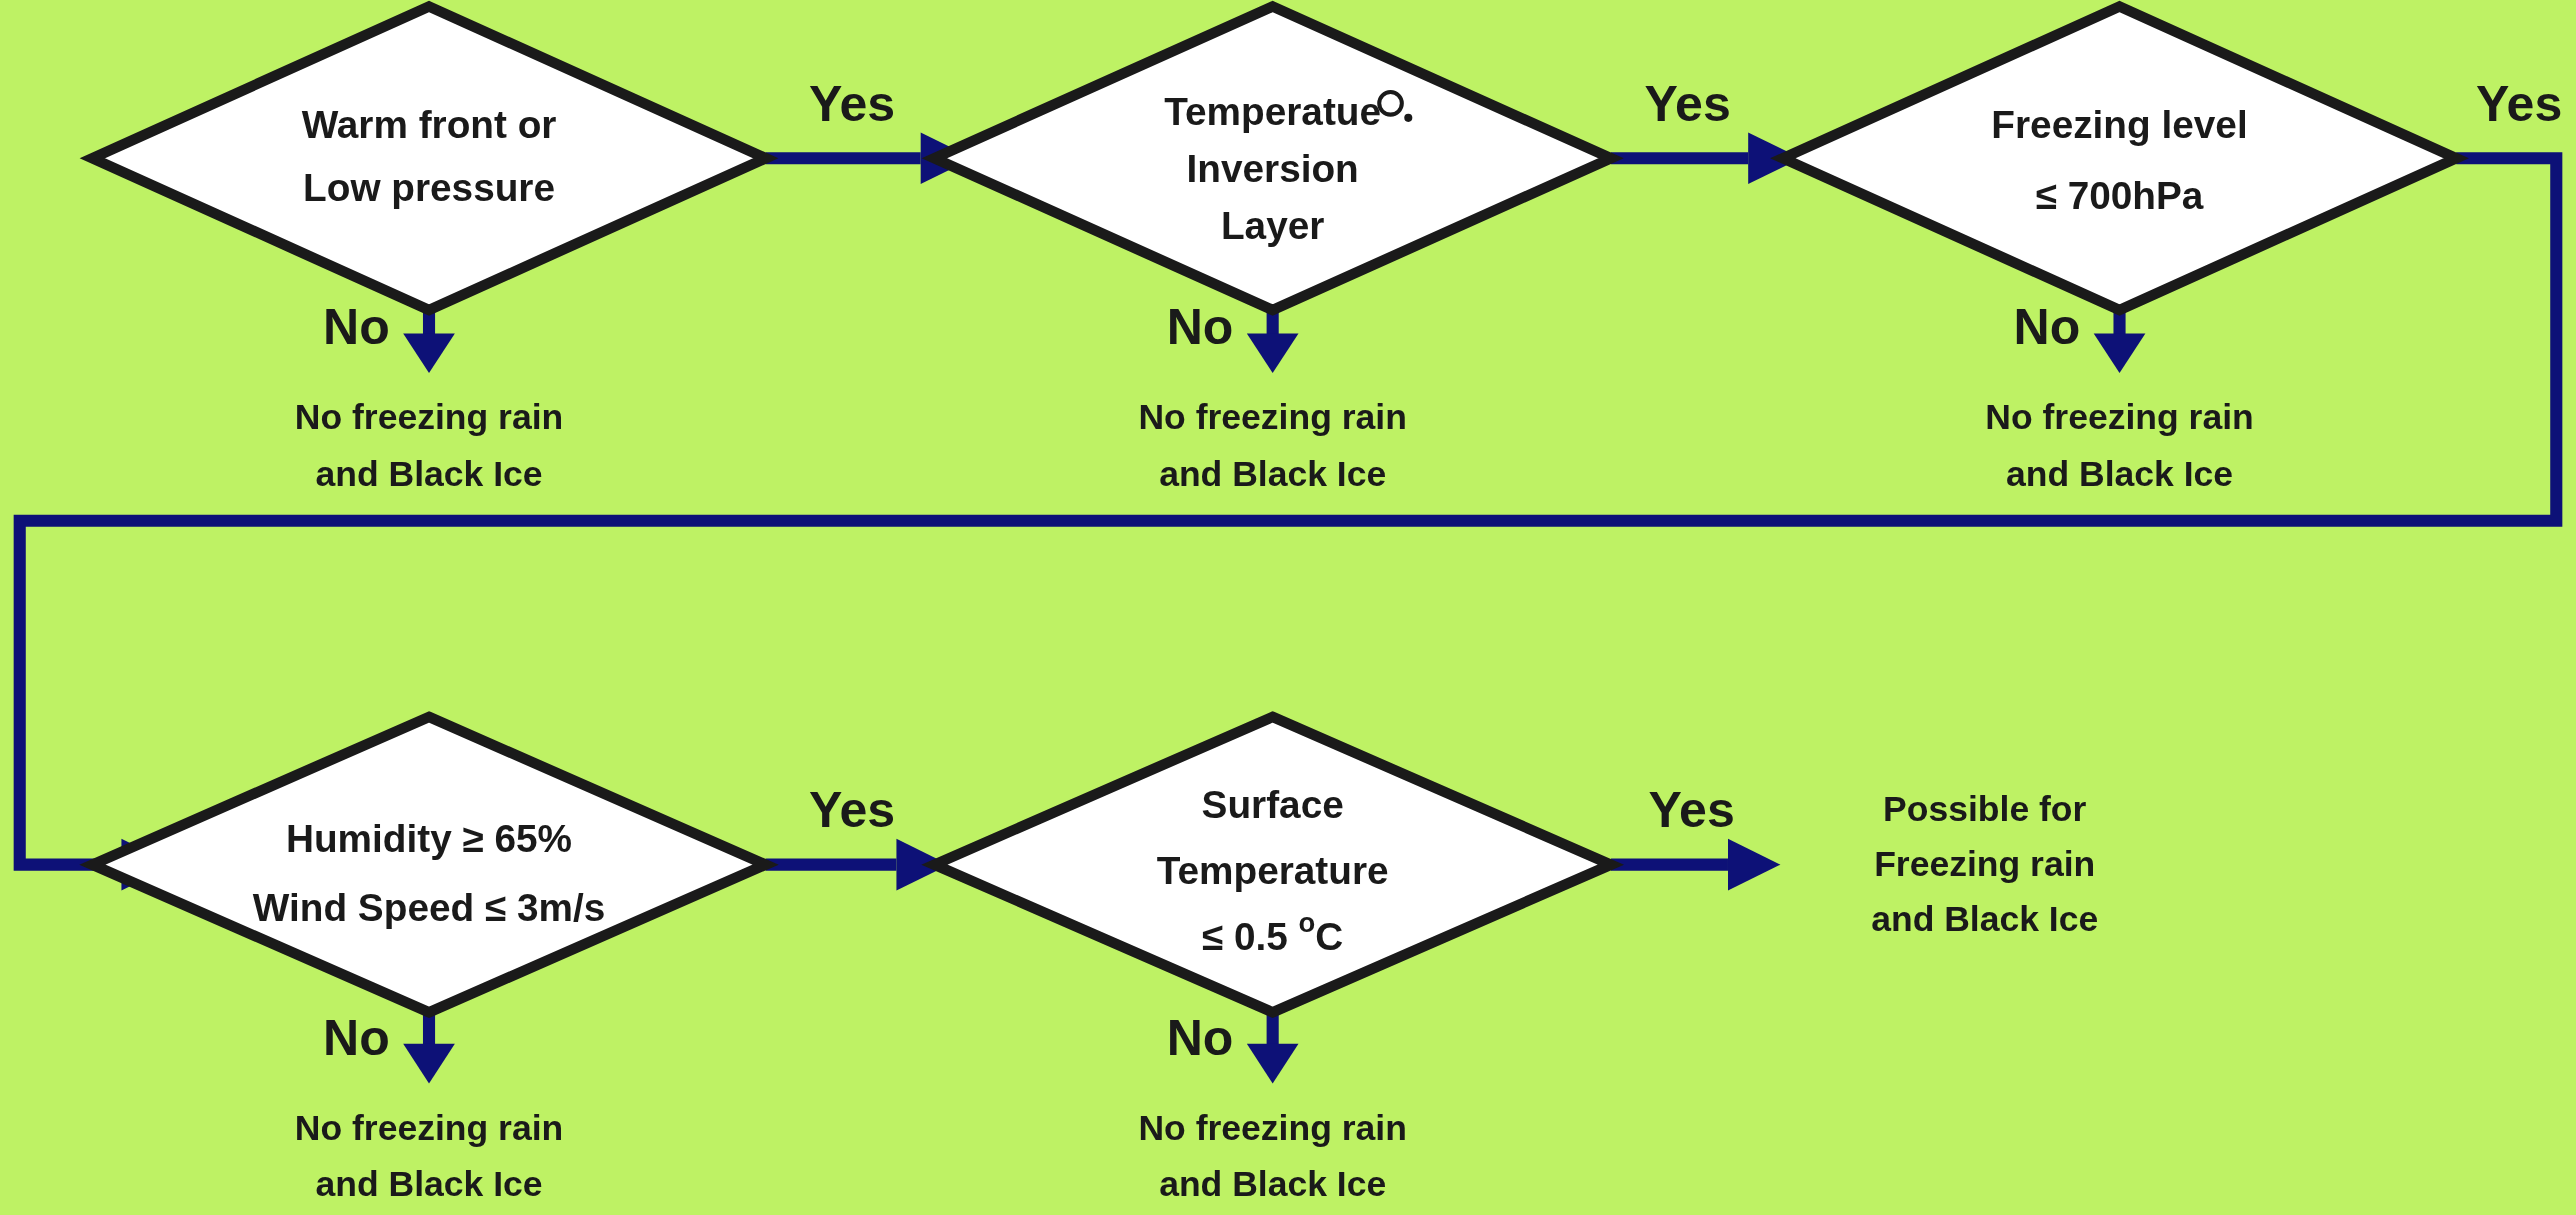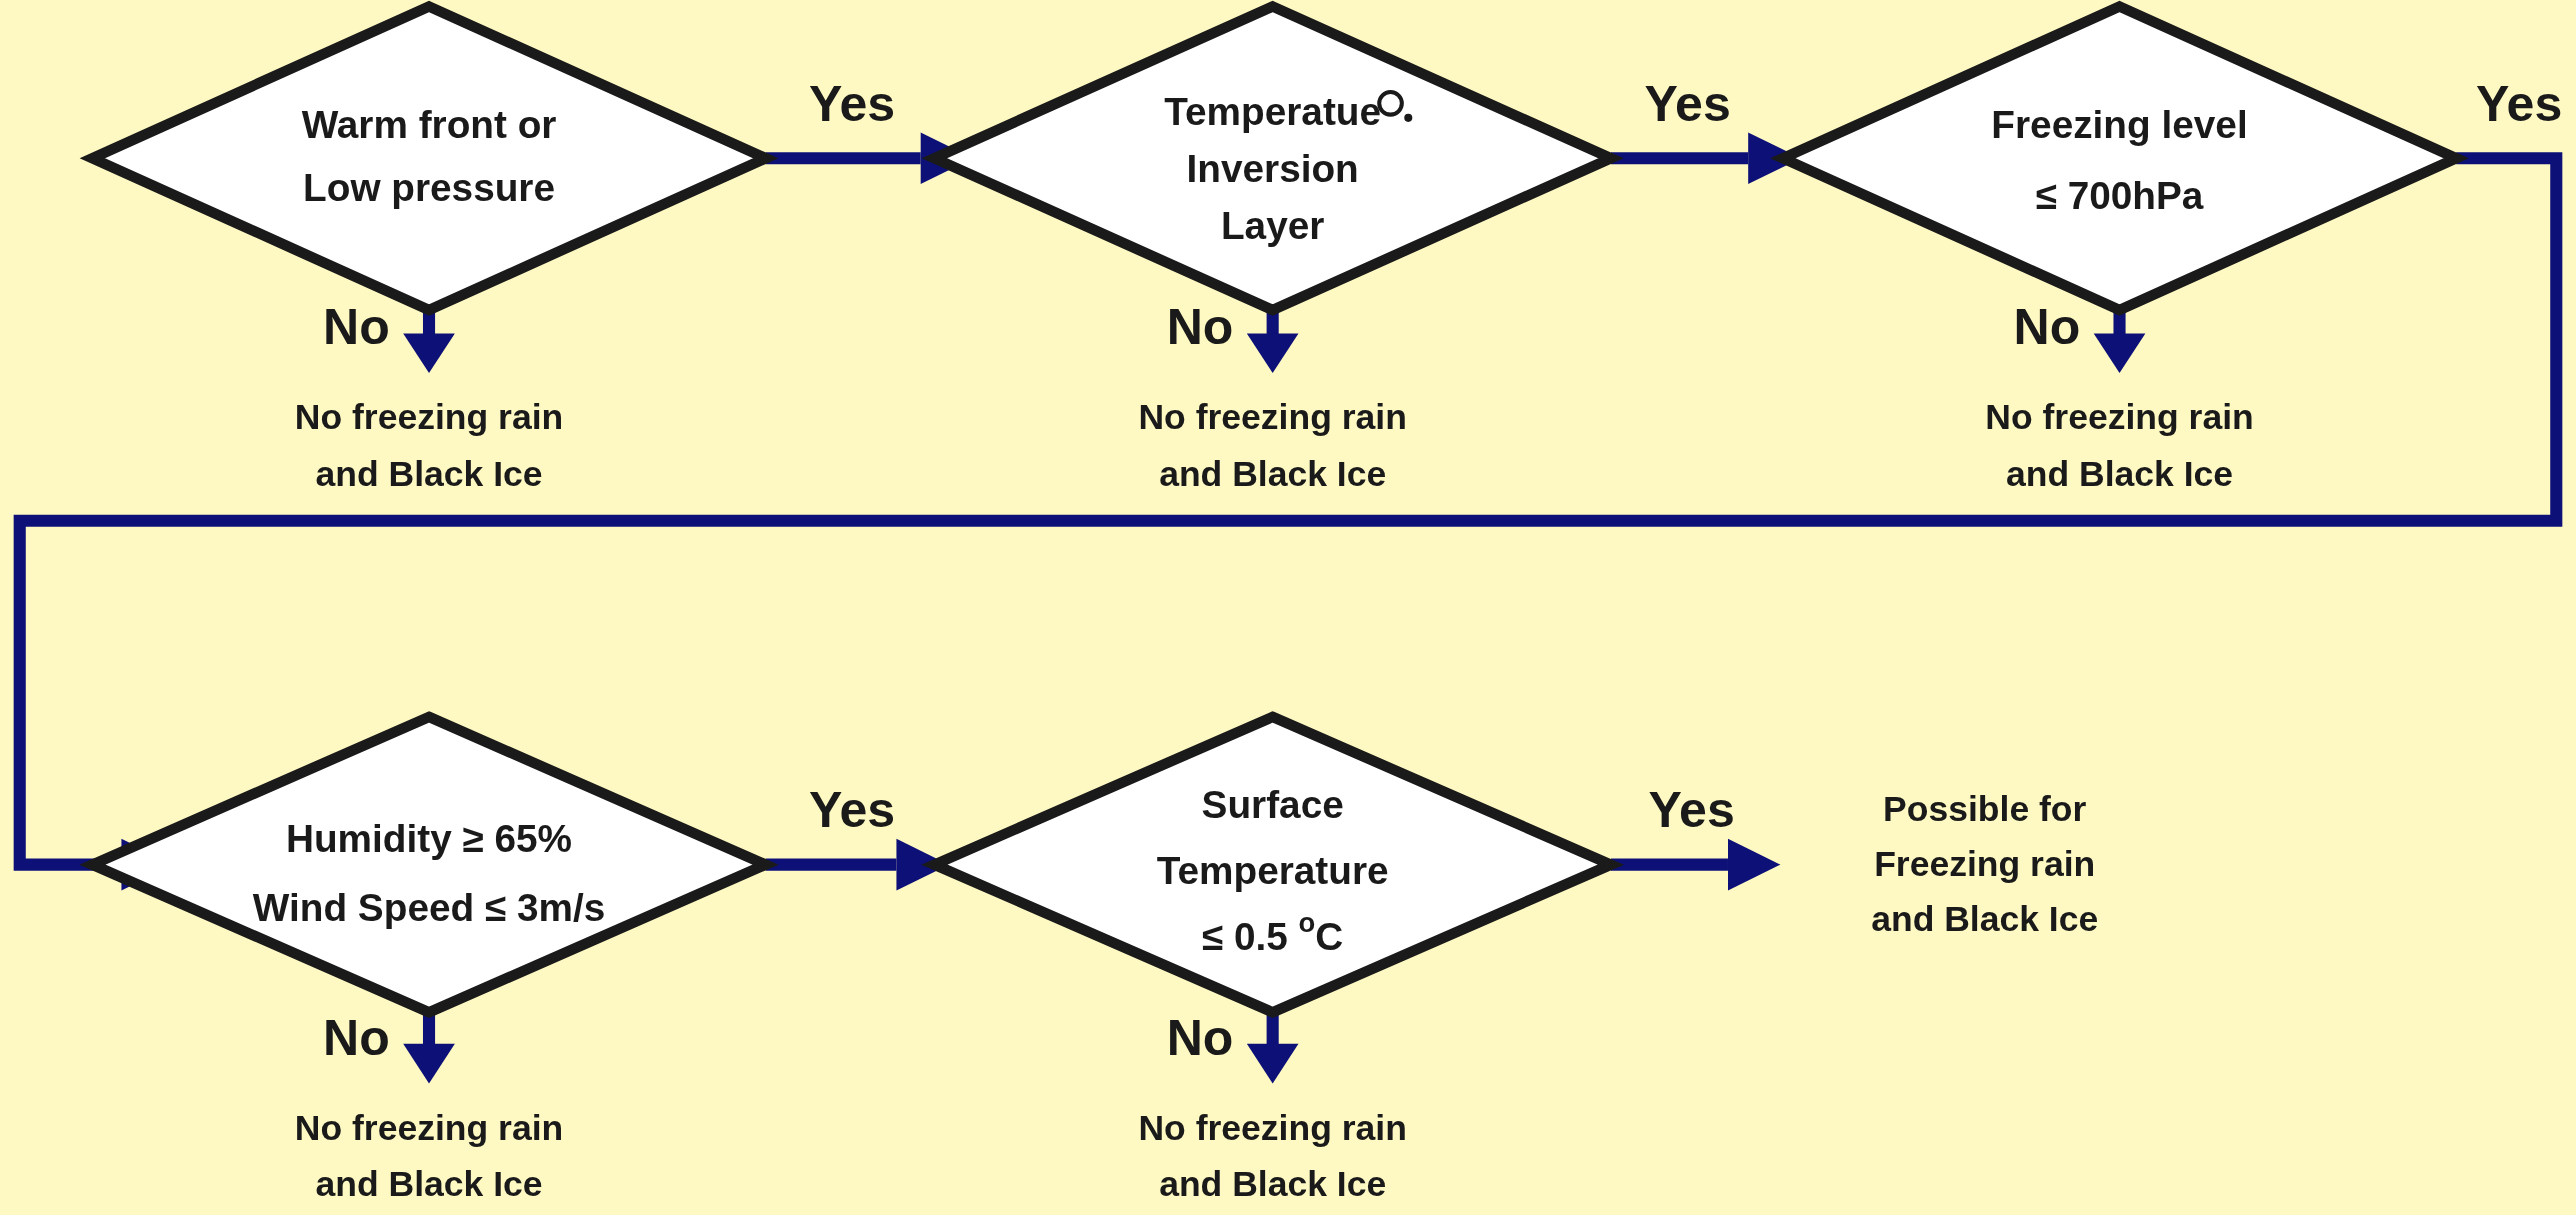--- a/index.html
+++ b/index.html
@@ -10,21 +10,21 @@
   body {
     width: 2576px;
     height: 1215px;
     overflow: hidden;
     font-family: "Liberation Sans", sans-serif;
   }
   #flowchart-root {
     position: relative;
     width: 2576px;
     height: 1215px;
-    background: #fef9c3;
+    background: #bef264;
   }
   svg.chart-canvas {
     position: absolute;
     top: 0;
     left: 0;
     width: 2576px;
     height: 1215px;
     display: block;
   }
   .node-shape {

